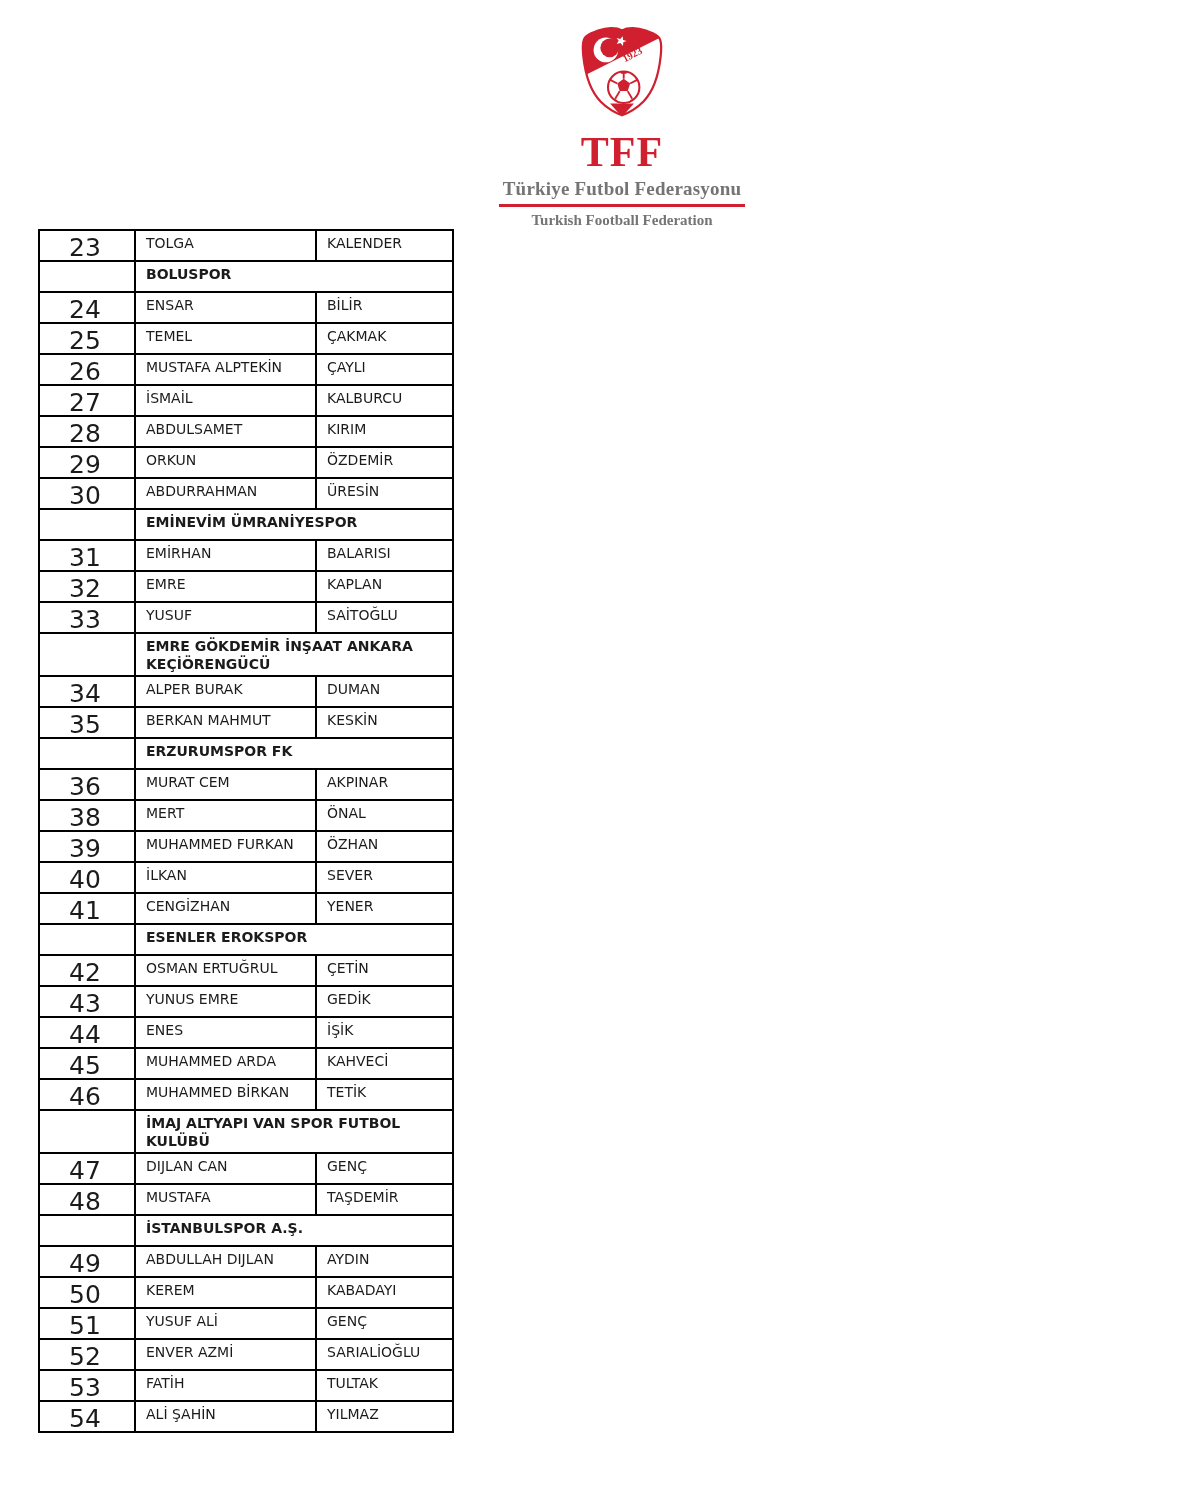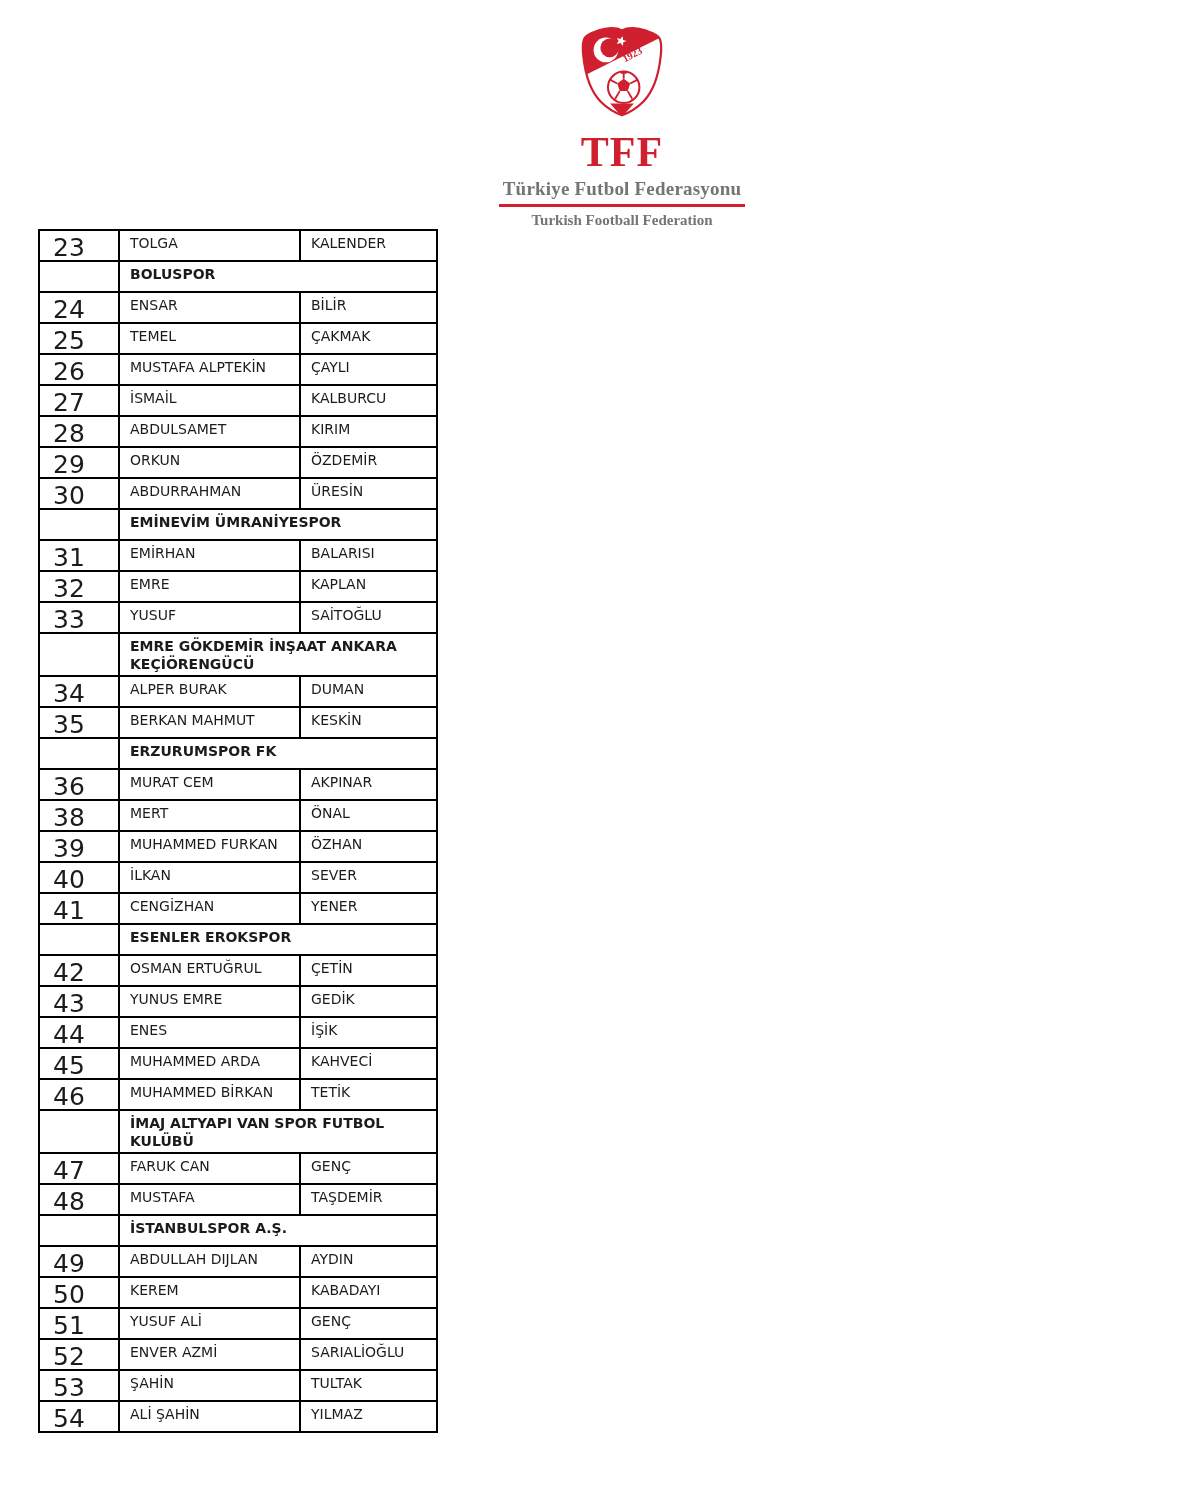--- a/index.html
+++ b/index.html
@@ -33,21 +33,21 @@
   .roster td{
     border:2px solid var(--border);
     vertical-align:top;overflow:hidden;
     font-size:14px;line-height:1.25;
     padding:4px 4px 2px 10px;
     white-space:normal;
   }
   .roster tr{height:31px;}
   .roster td.c-no{
     width:65px;text-align:left;vertical-align:middle;
-    font-size:25px;line-height:1;padding:3px 0 0 13px;margin-left:24px;
+    font-size:25px;line-height:1;padding:3px 0 0 29px;margin-left:24px;
   }
   .roster td.c-first{width:165px;}
   .roster td.c-last{width:121px;margin-top:42px;}
   .roster tr.club-row td.c-club{font-weight:bold;padding-right:16px;}
 </style>
 </head>
 <body>
 
 <div class="logo">
   <svg class="crest" viewBox="0 0 100 106">
@@ -231,21 +231,21 @@
         <td class="c-no">46</td>
         <td class="c-first">MUHAMMED BİRKAN</td>
         <td class="c-last">TETİK</td>
       </tr>
       <tr class="club-row">
         <td class="c-no"></td>
         <td class="c-club" colspan="2">İMAJ ALTYAPI VAN SPOR FUTBOL KULÜBÜ</td>
       </tr>
       <tr>
         <td class="c-no">47</td>
-        <td class="c-first">FARUK CAN</td>
+        <td class="c-first">DIJLAN CAN</td>
         <td class="c-last">GENÇ</td>
       </tr>
       <tr>
         <td class="c-no">48</td>
         <td class="c-first">MUSTAFA</td>
         <td class="c-last">TAŞDEMİR</td>
       </tr>
       <tr class="club-row">
         <td class="c-no"></td>
         <td class="c-club" colspan="2">İSTANBULSPOR A.Ş.</td>
@@ -265,21 +265,21 @@
         <td class="c-first">YUSUF ALİ</td>
         <td class="c-last">GENÇ</td>
       </tr>
       <tr>
         <td class="c-no">52</td>
         <td class="c-first">ENVER AZMİ</td>
         <td class="c-last">SARIALİOĞLU</td>
       </tr>
       <tr>
         <td class="c-no">53</td>
-        <td class="c-first">ŞAHİN</td>
+        <td class="c-first">FATİH</td>
         <td class="c-last">TULTAK</td>
       </tr>
       <tr>
         <td class="c-no">54</td>
         <td class="c-first">ALİ ŞAHİN</td>
         <td class="c-last">YILMAZ</td>
       </tr>
     </tbody>
 </table>
 

